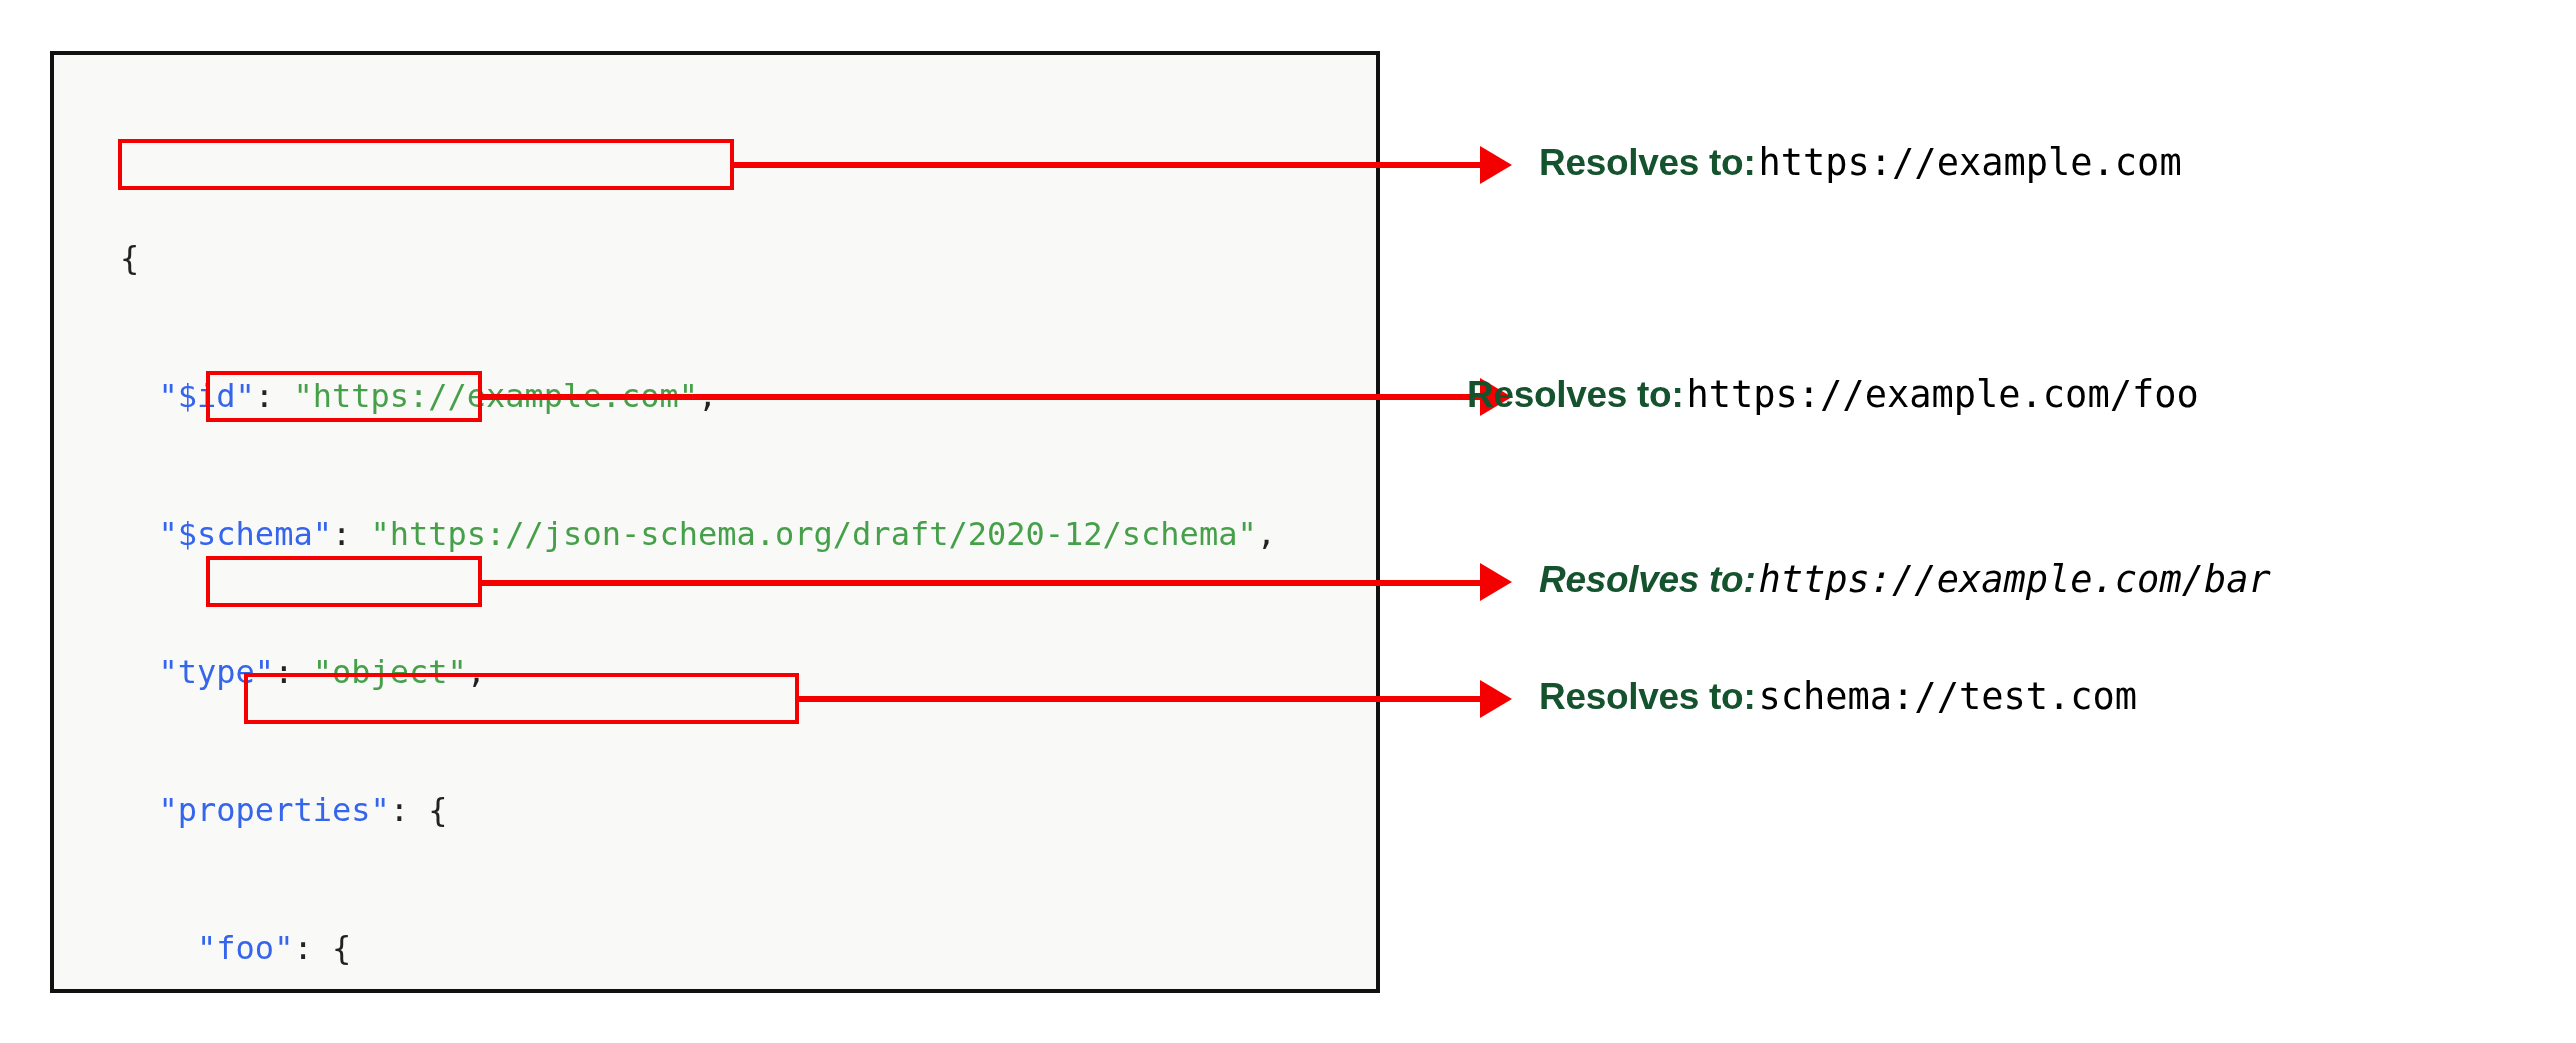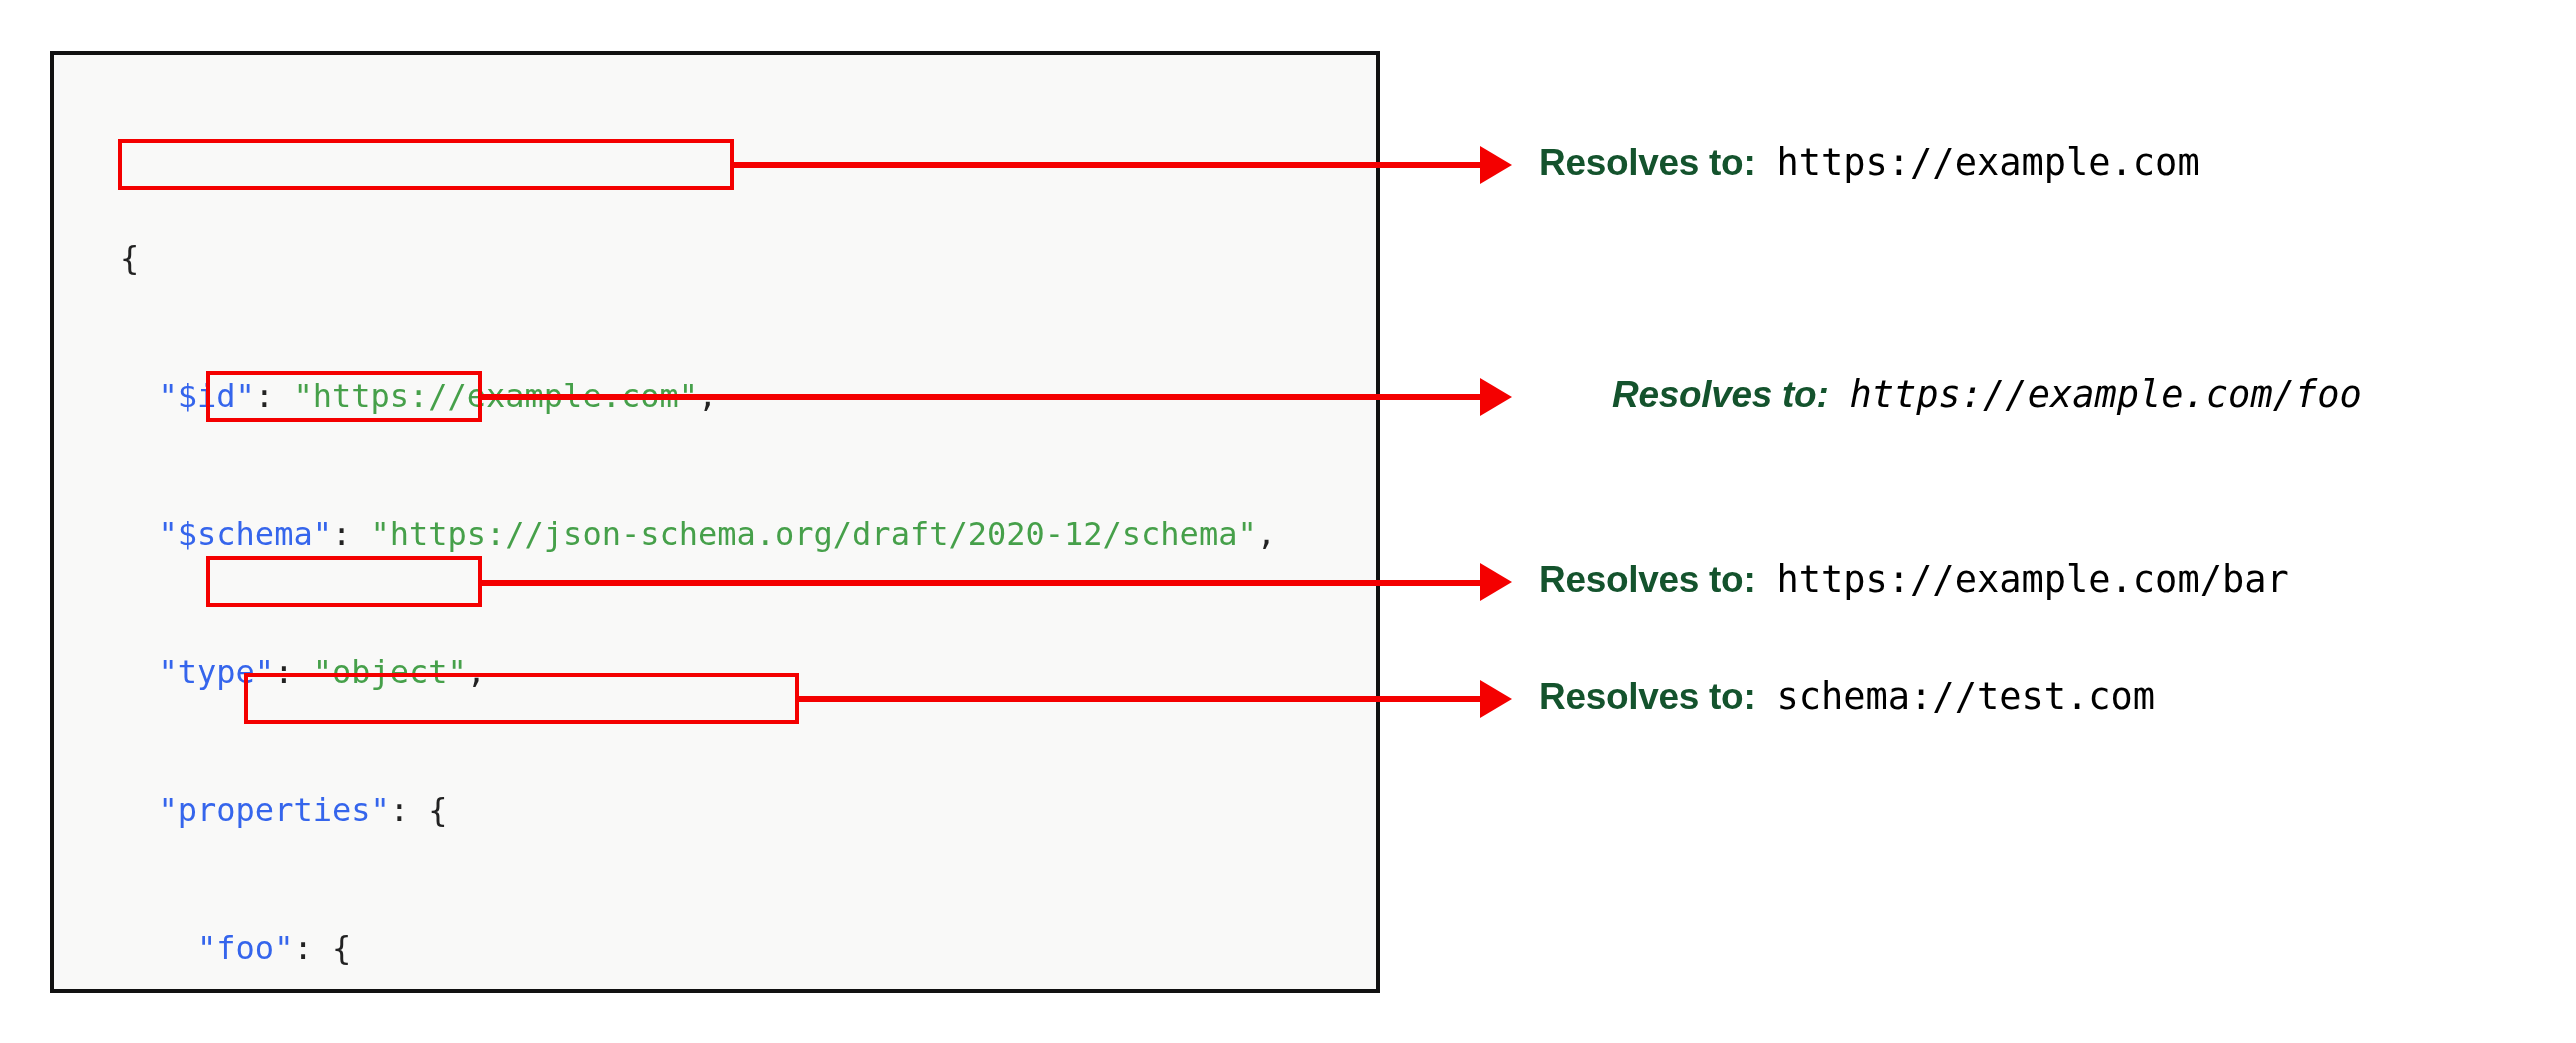--- a/index.html
+++ b/index.html
@@ -75,21 +75,21 @@
     font-family: "Liberation Sans", sans-serif;
     font-weight: bold;
     font-size: 37px;
     color: #14532d;
     letter-spacing: -0.3px;
   }
   .resolve-url {
     font-family: "DejaVu Sans Mono", "Liberation Mono", monospace;
     font-size: 37px;
     color: #000000;
-    margin-left: 21px;
+    margin-left: 3px;
   }
 </style>
 </head>
 <body>
 
 <div id="code-panel">
 
   <div id="code-block">
     <span class="ln"><span class="p">{</span></span>
     <span class="ln"><span class="p">  <span style="color:#3565ec">"$id"</span>: <span style="color:#46a04a">"https://example.com"</span>,</span></span>
@@ -128,24 +128,24 @@
 <div class="arrow-line" style="left:482px;  top:580px;  width:1001px;"></div>
 <div class="arrow-head" style="left:1480px; top:563px;"></div>
 
 <div class="arrow-line" style="left:799px; top:696px; width:684px;"></div>
 <div class="arrow-head" style="left:1480px; top:680px;"></div>
 
 <div class="resolve-row" style="left:1539px; top:144px;">
   <span class="resolve-label">Resolves to:</span><span class="resolve-url">https://example.com</span>
 </div>
 
-<div class="resolve-row" style="left:1612px; top:376px;font-style:italic;">
+<div class="resolve-row" style="left:1467px; top:376px;">
   <span class="resolve-label">Resolves to:</span><span class="resolve-url">https://example.com/foo</span>
 </div>
 
-<div class="resolve-row" style="left:1539px; top:561px;">
+<div class="resolve-row" style="left:1539px; top:561px;font-style:italic;">
   <span class="resolve-label">Resolves to:</span><span class="resolve-url">https://example.com/bar</span>
 </div>
 
 <div class="resolve-row" style="left:1539px; top:678px;">
   <span class="resolve-label">Resolves to:</span><span class="resolve-url">schema://test.com</span>
 </div>
 
 
 </body></html>

